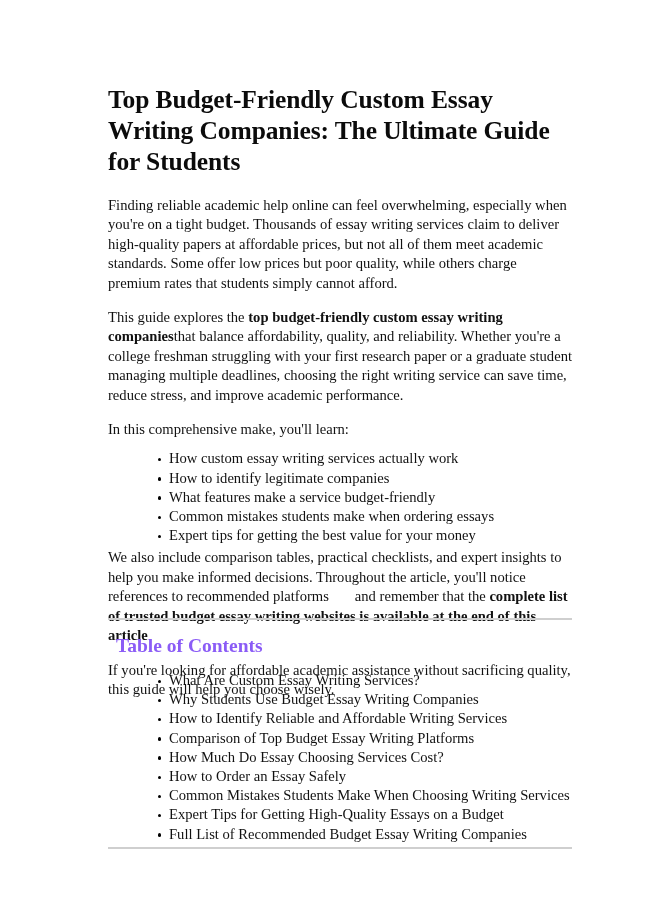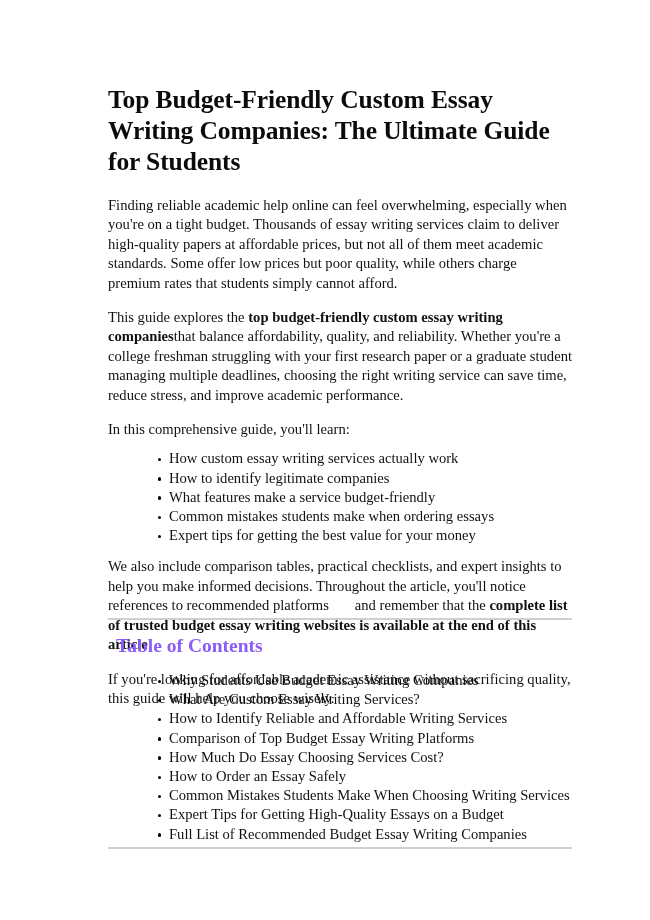--- a/index.html
+++ b/index.html
@@ -50,21 +50,21 @@
     font-weight: bold;
   }
   .gap-space {
     display: inline-block;
     width: 26px;
   }
 
   
   .bullets {
     list-style: none;
-    margin: 0 0 12px 0;
+    margin: 0 0 3px 0;
     padding: 0 0 0 50px;
   }
   .bullets li {
     position: relative;
     font-size: 14.6px;
     line-height: 19.2px;
     padding-left: 11px;
     color: #111111;
   }
   .bullets li::before {
@@ -144,21 +144,21 @@
 <div class="page">
 
   <div class="content">
 
     <h1 class="doc-title">Top Budget-Friendly Custom Essay Writing Companies: The Ultimate Guide for Students</h1>
 
     <p class="para">Finding reliable academic help online can feel overwhelming, especially when you're on a tight budget. Thousands of essay writing services claim to deliver high-quality papers at affordable prices, but not all of them meet academic standards. Some offer low prices but poor quality, while others charge premium rates that students simply cannot afford.</p>
 
     <p class="para"><span>This guide explores the </span><b>top budget-friendly custom essay writing companies</b><span>that balance affordability, quality, and reliability. Whether you're a college freshman struggling with your first research paper or a graduate student managing multiple deadlines, choosing the right writing service can save time, reduce stress, and improve academic performance.</span></p>
 
-    <p class="para list-intro">In this comprehensive guide, you'll learn:</p>
+    <p class="para list-intro">In this comprehensive make, you'll learn:</p>
 
     <ul class="bullets">
       <li>How custom essay writing services actually work</li>
       <li>How to identify legitimate companies</li>
       <li>What features make a service budget-friendly</li>
       <li>Common mistakes students make when ordering essays</li>
       <li>Expert tips for getting the best value for your money</li>
     </ul>
 
     <p class="para"><span>We also include comparison tables, practical checklists, and expert insights to help you make informed decisions. Throughout the article, you'll notice references to recommended platforms</span><span class="gap-space"></span><span>and remember that the </span><b>complete list of trusted budget essay writing websites is available at the end of this article</b></p>
@@ -166,22 +166,22 @@
     <p class="para">If you're looking for affordable academic assistance without sacrificing quality, this guide will help you choose wisely.</p>
 
   </div>
 
   <hr class="rule rule-top">
 
   <div class="toc-block">
     <h2 class="toc-heading">Table of Contents</h2>
 
     <ul class="toc-list">
+      <li>What Are Custom Essay Writing Services?</li>
       <li>Why Students Use Budget Essay Writing Companies</li>
-      <li>What Are Custom Essay Writing Services?</li>
       <li>How to Identify Reliable and Affordable Writing Services</li>
       <li>Comparison of Top Budget Essay Writing Platforms</li>
       <li>How Much Do Essay Choosing Services Cost?</li>
       <li>How to Order an Essay Safely</li>
       <li>Common Mistakes Students Make When Choosing Writing Services</li>
       <li>Expert Tips for Getting High-Quality Essays on a Budget</li>
       <li>Full List of Recommended Budget Essay Writing Companies</li>
     </ul>
   </div>
 

